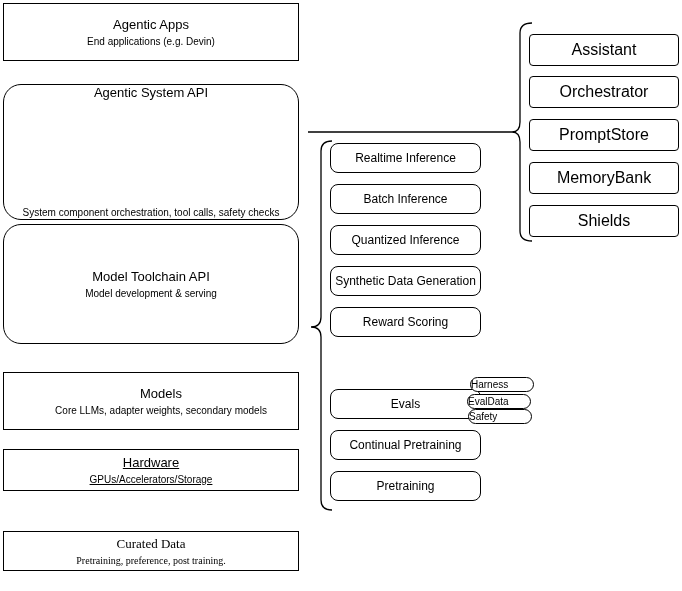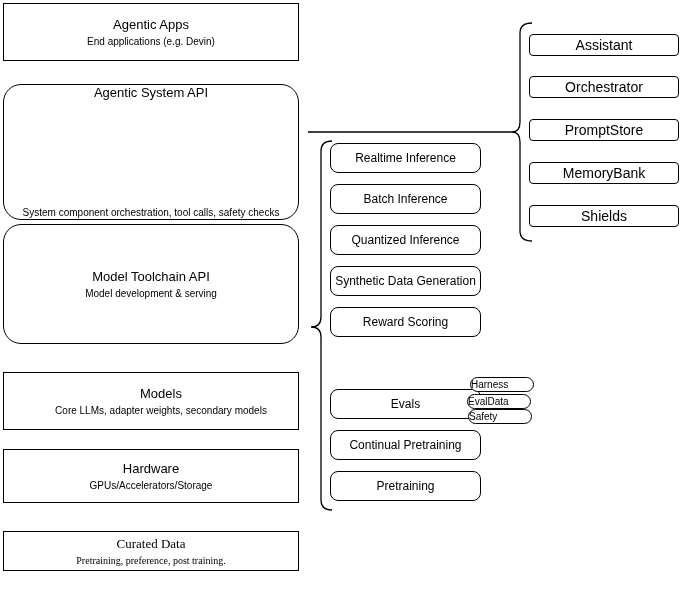--- a/index.html
+++ b/index.html
@@ -56,23 +56,23 @@
     left: 330px;
     width: 151px;
     height: 30px;
     border-radius: 8px;
     font-size: 12px;
     z-index: 1;
   }
   .rnode {
     left: 529px;
     width: 150px;
-    height: 22px;
+    height: 32px;
     border-radius: 4px;
-    font-size: 14px;
+    font-size: 16px;
   }
   .pill {
     position: absolute;
     box-sizing: border-box;
     background: #ffffff;
     border: 1.3px solid #000000;
     border-radius: 8px;
     width: 64px;
     height: 15px;
     left: 468px;
@@ -107,21 +107,21 @@
   <div class="node lnode big" style="top:224px;height:120px;">
     <div class="title">Model Toolchain API</div>
     <div class="subtitle">Model development &amp; serving</div>
   </div>
 
   <div class="node lnode" style="top:372px;height:58px;padding-left:20px;">
     <div class="title">Models</div>
     <div class="subtitle">Core LLMs, adapter weights, secondary models</div>
   </div>
 
-  <div class="node lnode" style="top:449px;height:54px;">
+  <div class="node lnode" style="top:449px;height:42px;text-decoration:underline;">
     <div class="title">Hardware</div>
     <div class="subtitle">GPUs/Accelerators/Storage</div>
   </div>
 
   <div class="node lnode" style="top:531px;height:40px;font-family:Liberation Serif, serif;">
     <div class="title">Curated Data</div>
     <div class="subtitle">Pretraining, preference, post training.</div>
   </div>
 
   <div class="node mnode" style="top:143px;">

